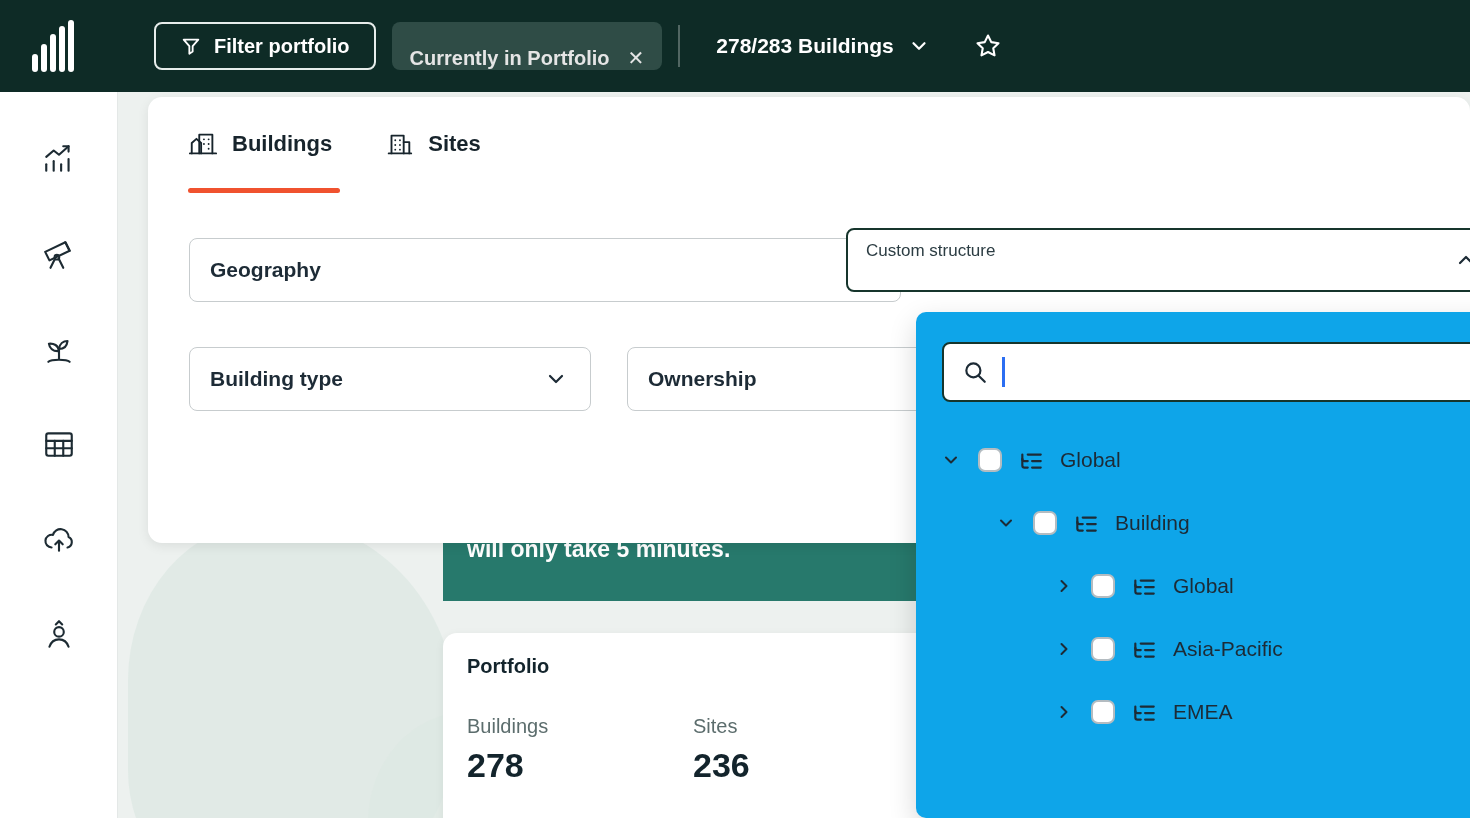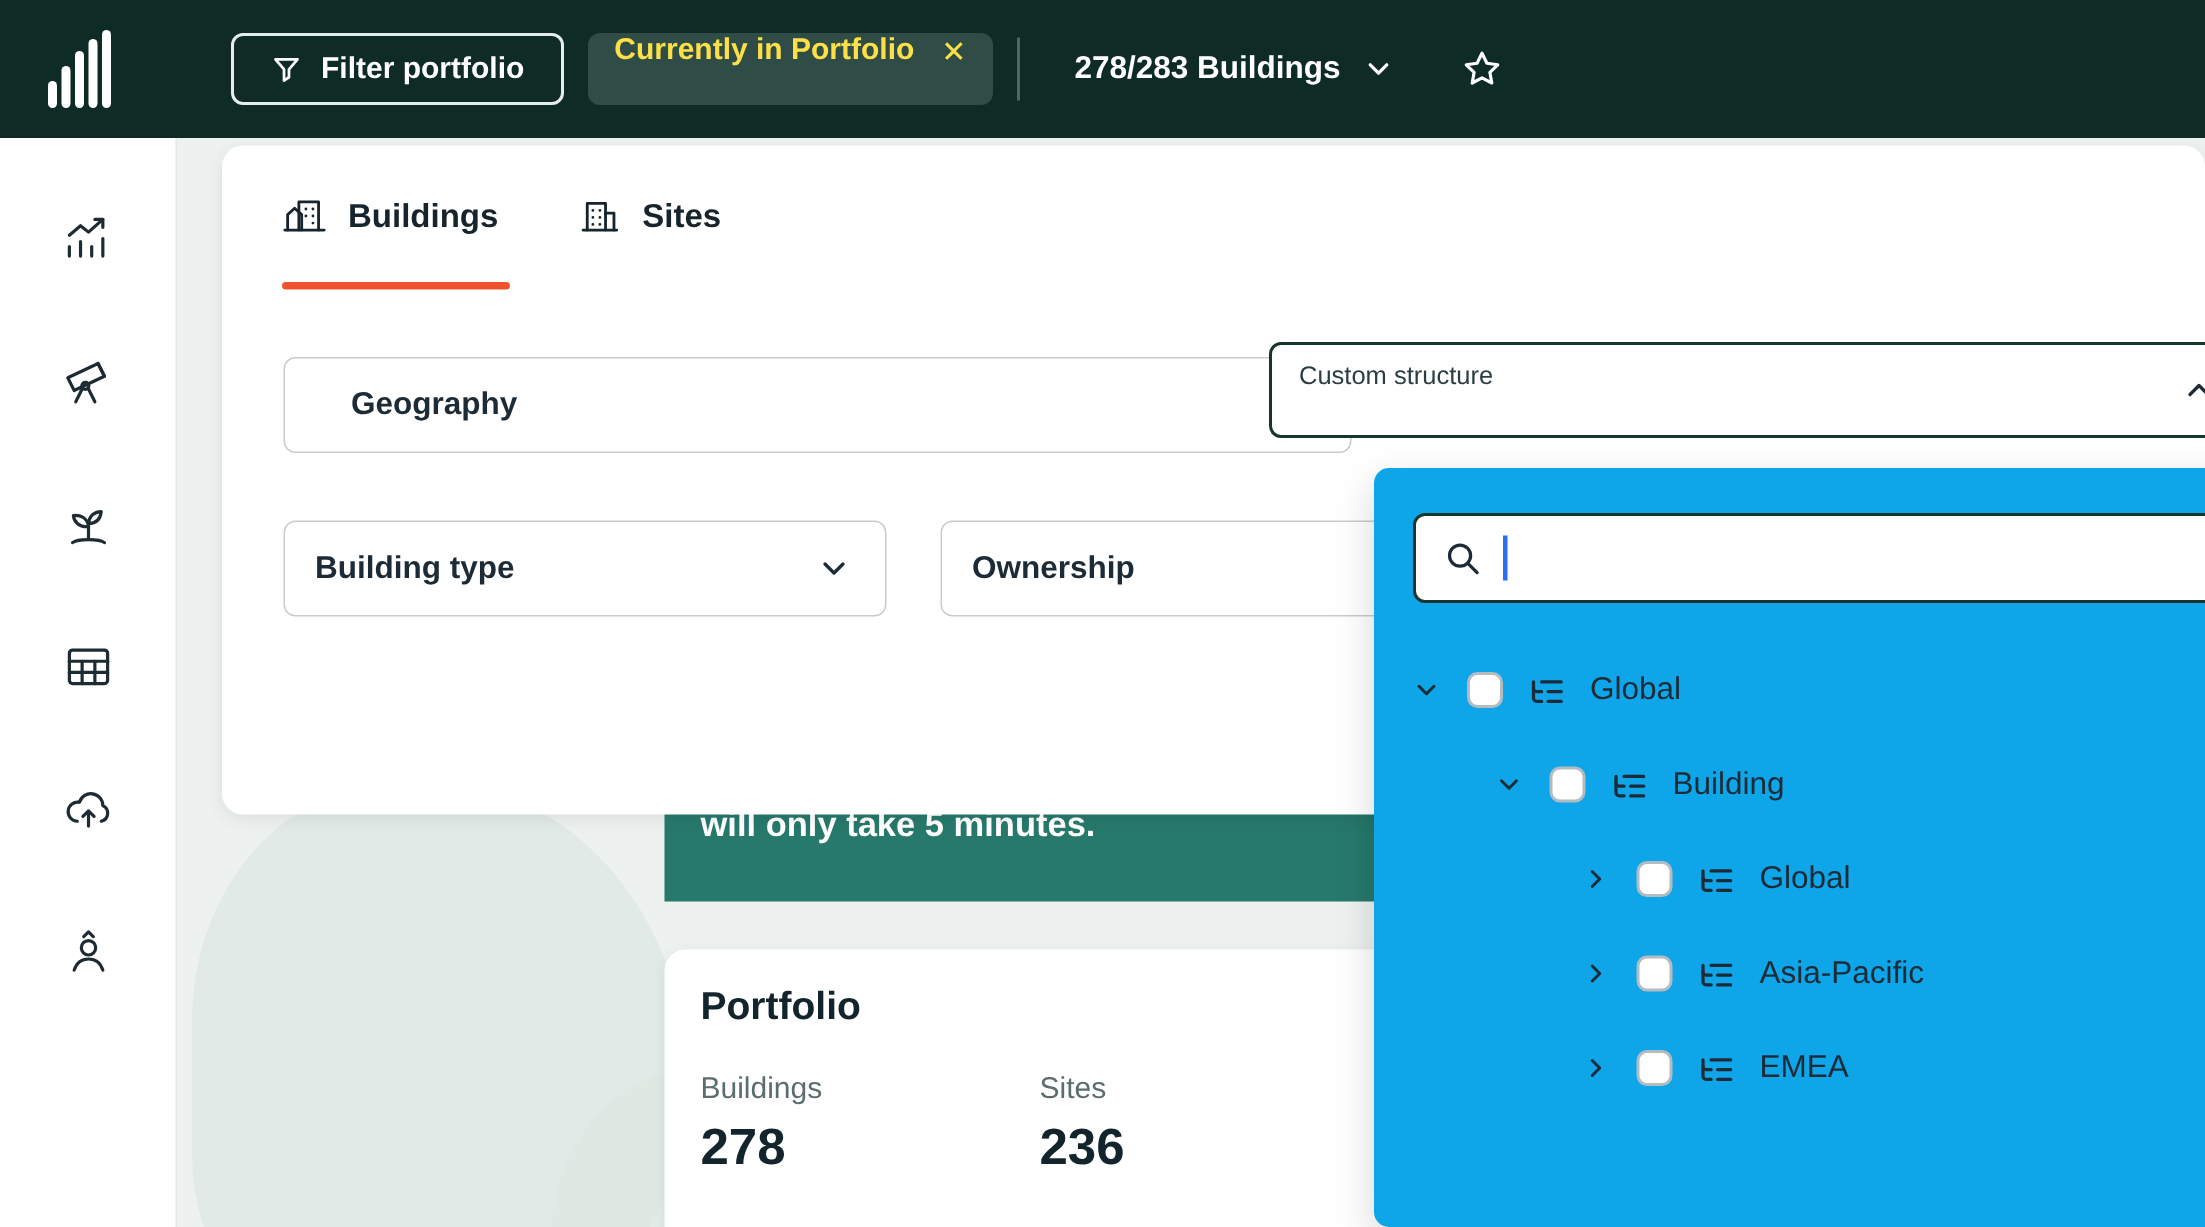--- a/index.html
+++ b/index.html
@@ -6,22 +6,22 @@
   html,body { width:1470px; height:818px; overflow:hidden;
     font-family:"Liberation Sans","DejaVu Sans",sans-serif; background:#edf1ef; }
 
   
   .topbar { position:absolute; left:0; top:0; width:1470px; height:92px;
     background:#0e2b26; display:flex; align-items:center; z-index:10; }
   .logo { margin-left:30px; width:52px; height:56px; flex:0 0 auto; }
   .filter-btn { margin-left:72px; height:48px; display:flex; align-items:center; gap:12px;
     padding:0 24px; border:2px solid #e7edeb; border-radius:8px; color:#fff;
     font-size:20px; font-weight:700; cursor:pointer; }
-  .chip { margin-left:16px; height:48px; display:flex; align-items:flex-start; gap:18px;
-    padding:0 18px; background:#2f4c46; border-radius:8px; color:#fde047;
+  .chip { margin-left:16px; height:48px; display:flex; align-items:flex-end; gap:18px;
+    padding:0 18px; background:#2f4c46; border-radius:8px; color:#e5e5e5;
     font-size:20px; font-weight:700; cursor:pointer; }
   .chip .x { font-size:20px; font-weight:400; }
   .tb-divider { margin-left:16px; width:2px; height:42px; background:rgba(255,255,255,.28); }
   .count-wrap { margin-left:36px; display:flex; align-items:center; gap:14px; color:#fff;
     font-size:21px; font-weight:700; cursor:pointer; }
   .star-wrap { margin-left:44px; display:flex; align-items:center; cursor:pointer; }
 
   
   .sidebar { position:absolute; left:0; top:92px; width:118px; height:726px;
     background:#fff; border-right:1px solid #e4e8e7; z-index:4;
@@ -38,41 +38,41 @@
 
   
   .banner { position:absolute; left:443px; top:462px; width:600px; height:139px;
     background:#27796c; z-index:1; }
   .banner-text { position:absolute; left:24px; top:72px; color:#fff;
     font-size:23px; font-weight:700; line-height:30px; }
 
   
   .card { position:absolute; left:443px; top:633px; width:600px; height:200px;
     background:#fff; border-radius:14px 14px 0 0; box-shadow:0 2px 10px rgba(0,0,0,.06); z-index:2; }
-  .card-title { position:absolute; left:24px; top:22px; font-size:26px; font-weight:700; color:#13242c; }
+  .card-title { position:absolute; left:24px; top:22px; font-size:20px; font-weight:700; color:#13242c; }
   .stat { position:absolute; top:82px; }
   .stat.s0 { left:24px; } .stat.s1 { left:250px; }
   .stat-label { font-size:20px; color:#5c6d6d; }
   .stat-value { margin-top:8px; font-size:34px; font-weight:800; color:#13242c; }
 
   
   .panel { position:absolute; left:148px; top:97px; width:1322px; height:446px;
     background:#fff; border-radius:14px; box-shadow:0 3px 12px rgba(0,0,0,.08); z-index:3; }
   .tabs { position:absolute; left:40px; top:33px; display:flex; gap:52px; }
   .tab { display:flex; align-items:center; gap:14px; font-size:22px; font-weight:700;
     color:#17242c; cursor:pointer; }
   .tab svg { stroke:#17242c; }
   .tab-underline { position:absolute; left:40px; top:91px; width:152px; height:5px;
     background:#f0522f; border-radius:3px; }
 
   .dd { position:absolute; height:64px; border:1px solid #c7ccce; border-radius:8px;
     display:flex; align-items:center; background:#fff; cursor:pointer; }
   .dd-label { margin-left:20px; font-size:21px; font-weight:600; color:#1d2b36; }
   .dd .chev { position:absolute; right:22px; top:50%; transform:translateY(-50%); display:flex; }
-  .dd-geography { left:41px; top:141px; width:712px;padding-left:24px; }
+  .dd-geography { left:41px; top:141px; width:712px; }
   .dd-building  { left:41px; top:250px; width:402px; }
   .dd-ownership { left:479px; top:250px; width:402px; }
 
   
   .cs-select { position:absolute; left:846px; top:228px; width:656px; height:64px;
     background:#fff; border:2px solid #16352c; border-radius:8px; z-index:5; cursor:pointer; }
   .cs-label { position:absolute; left:18px; top:11px; font-size:17px; font-weight:500; color:#2c3d43; }
   .cs-select .chev { position:absolute; right:22px; top:50%; transform:translateY(-50%); display:flex; }
 
   .cs-drop { position:absolute; left:872px; top:312px; width:620px; height:506px;

